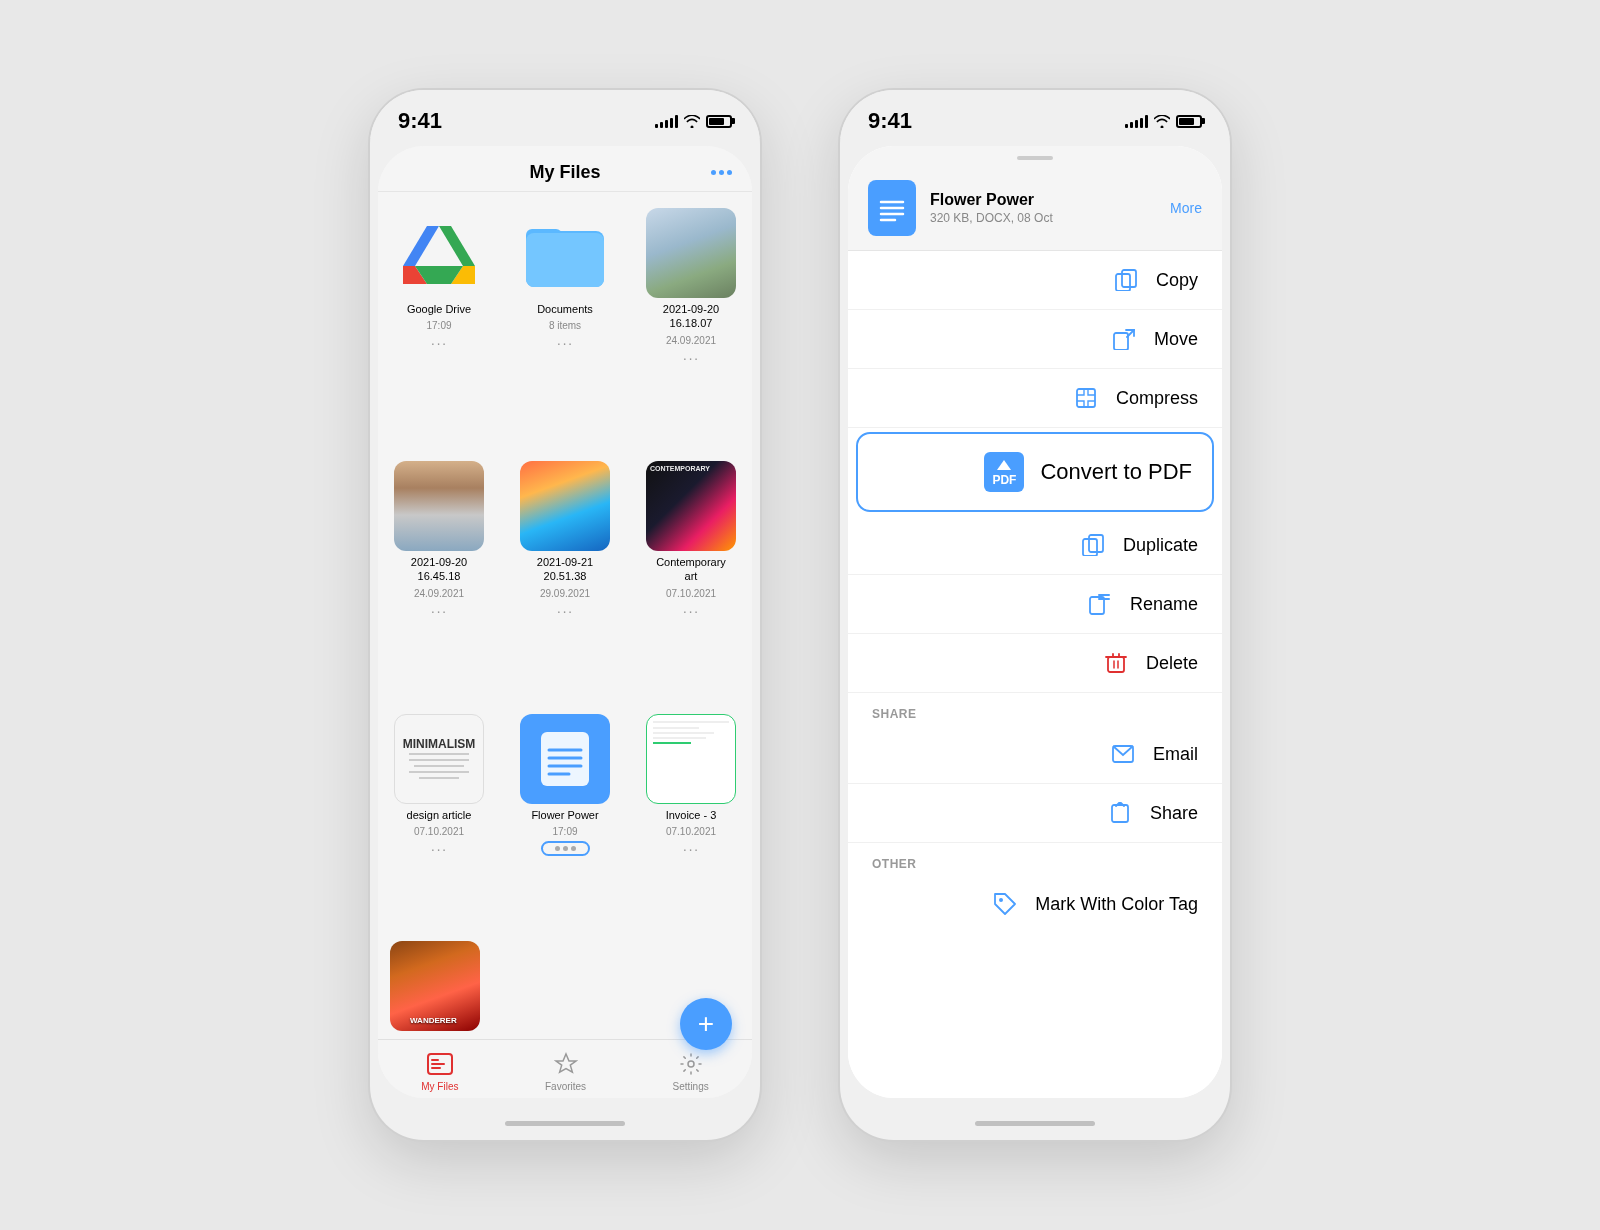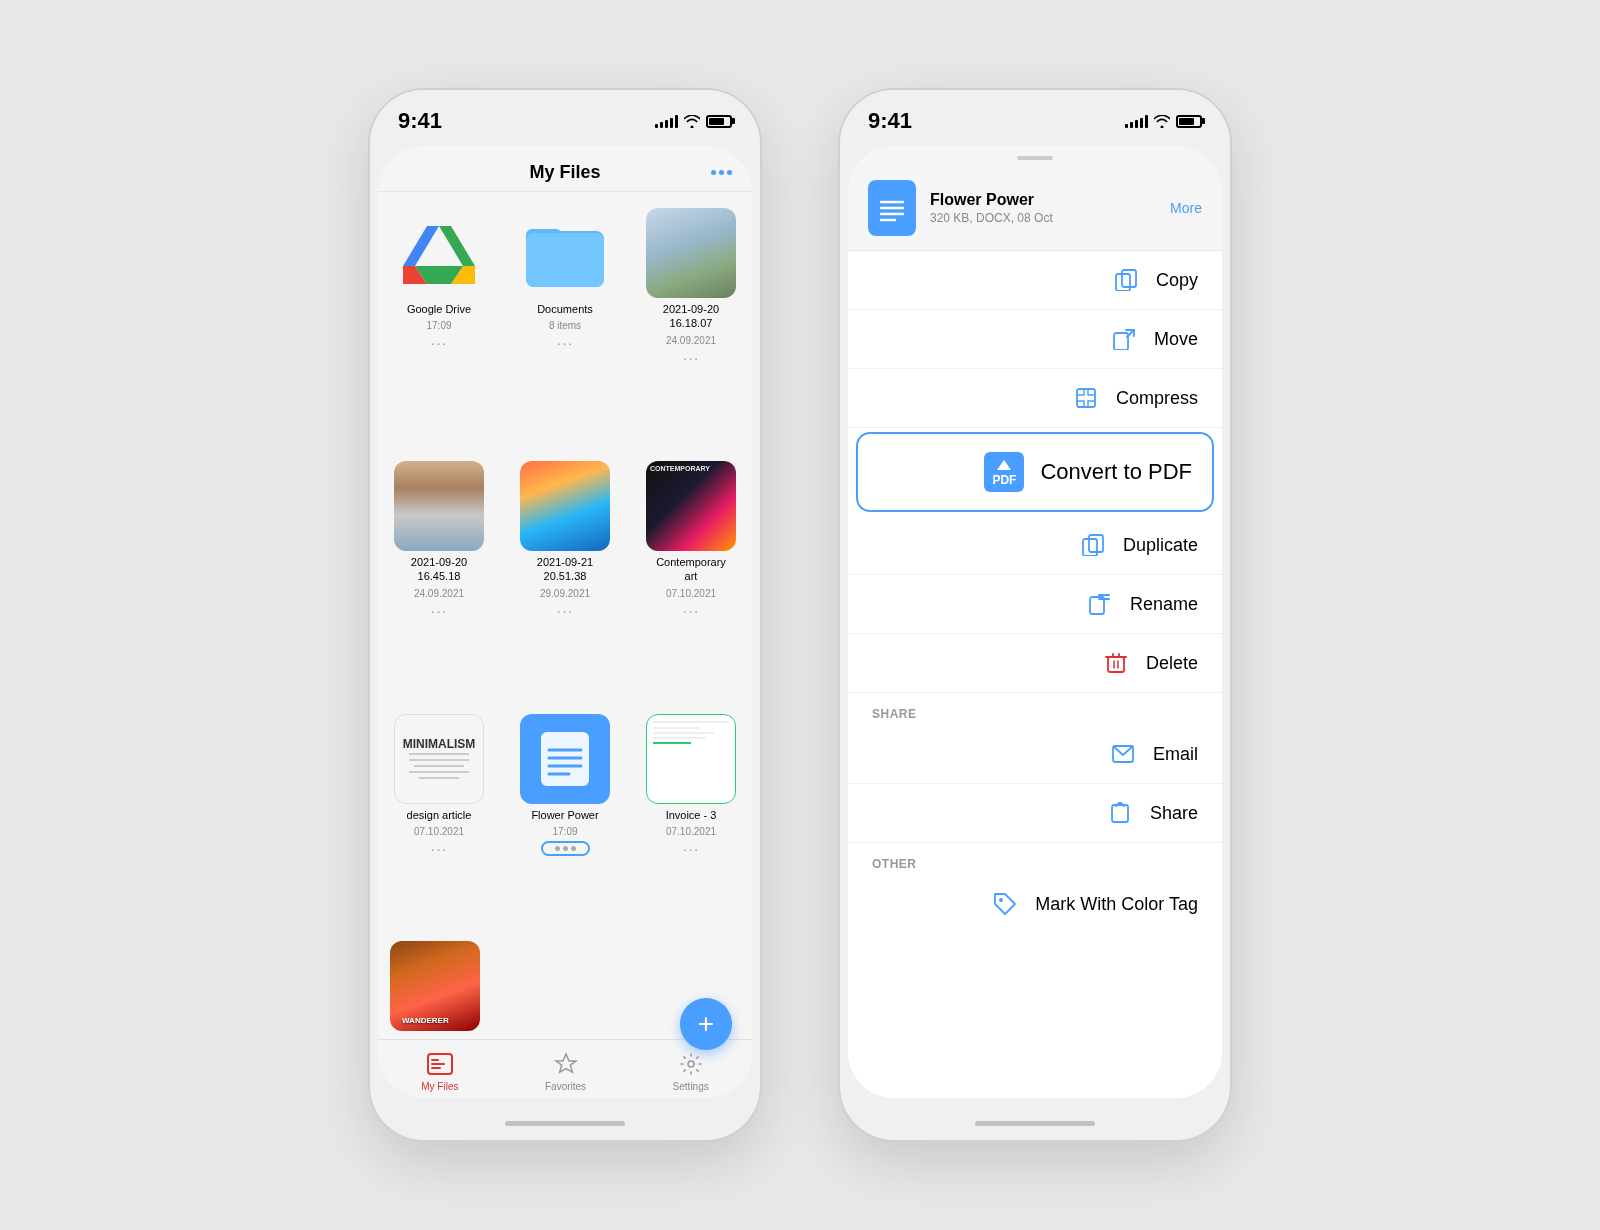--- a/index.html
+++ b/index.html
@@ -374,21 +374,21 @@
     
     svg { display: block; }
 
     
     .photo-2021-09-20-a { background: linear-gradient(160deg, #b8cfe8 0%, #8aadcc 40%, #d4c090 100%); }
 
     
     .wanderer-label {
       position: absolute;
       bottom: 6px;
-      left: 12px;
+      left: 20px;
       font-size: 8px;
       color: #fff;
       font-weight: 700;
       text-shadow: 0 1px 2px rgba(0,0,0,0.7);
     }
   </style>
 </head>
 <body>
 
 <div class="phone">

